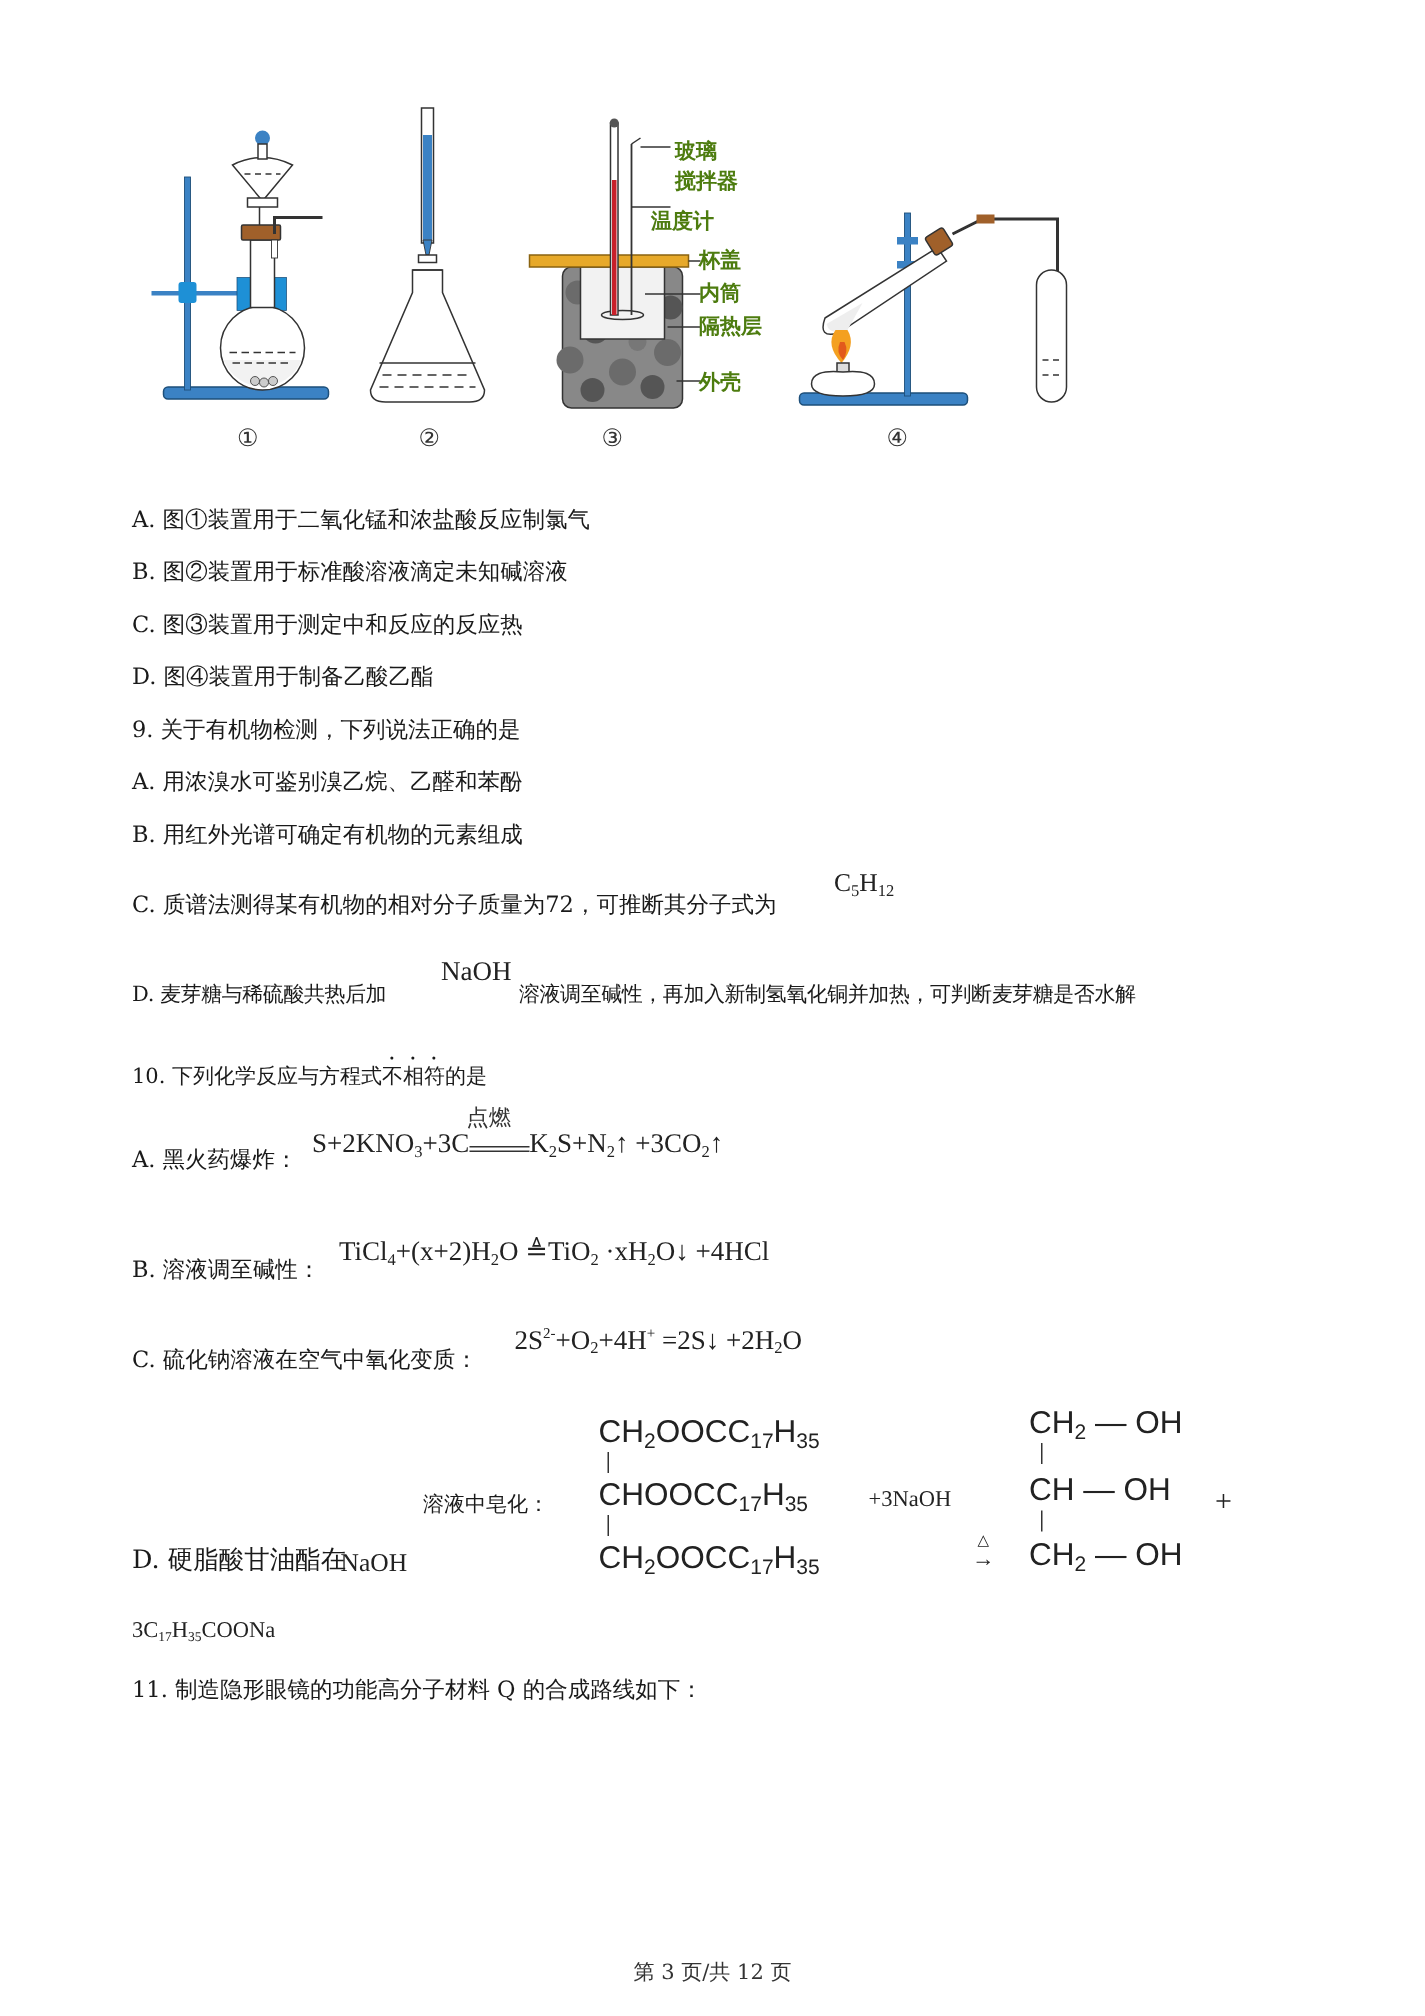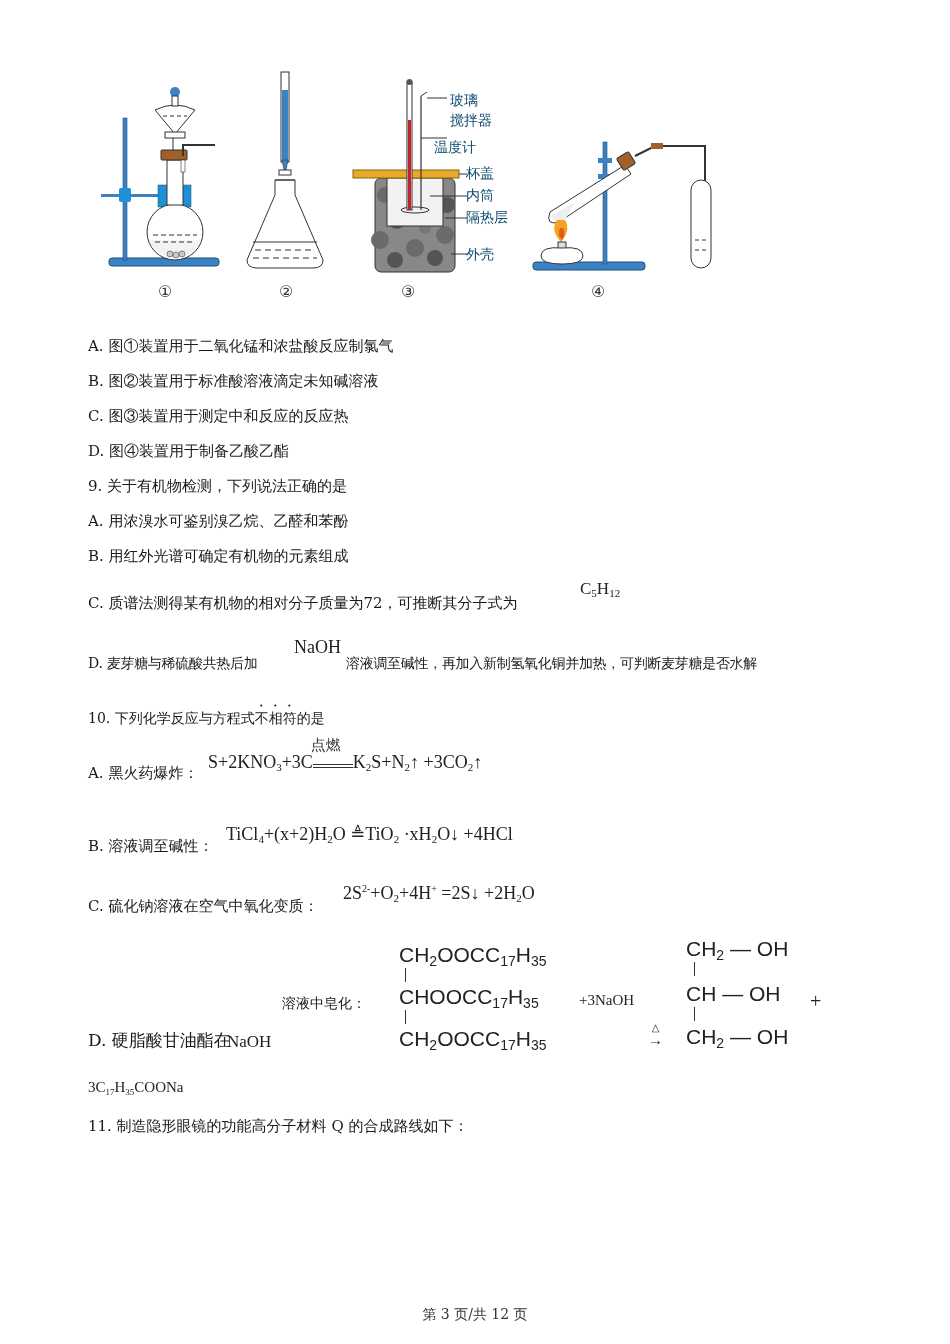--- a/index.html
+++ b/index.html
@@ -4,21 +4,21 @@
 <style>
   html, body { margin: 0; padding: 0; background: #ffffff; }
   body { width: 950px; height: 1344px; position: relative; overflow: hidden;
          font-family: "DejaVu Serif", "Liberation Serif", serif; color: #1a1a1a; }
   .abs { position: absolute; }
   .line { position: absolute; left: 88px; font-size: 15px; line-height: 20px; white-space: nowrap; }
   .chem { font-family: "Liberation Serif", serif; font-size: 18px; color: #222; white-space: nowrap; position: absolute; }
   .chem sub { font-size: 11px; vertical-align: -3px; }
   .chem sup { font-size: 10px; vertical-align: 7px; }
   .fig-label { position: absolute; font-size: 16px; color: #333; font-family: "DejaVu Sans", sans-serif; }
-  .callout { position: absolute; font-size: 14px; color: #0c4a6e; font-family: "DejaVu Sans", sans-serif; white-space: nowrap; }
+  .callout { position: absolute; font-size: 14px; color: #4d7c0f; font-family: "DejaVu Sans", sans-serif; white-space: nowrap; font-weight: bold; }
   .struct { font-family: Liberation Sans, sans-serif; font-size: 21px; color: #222; position: absolute; white-space: nowrap; }
   .struct sub { font-size: 14px; vertical-align: -4px; }
   .vbar { position: absolute; width: 1px; background: #333; }
   .footer { position: absolute; top: 1306px; left: 0; width: 950px; text-align: center; font-size: 14px; color: #333; }
 </style>
 </head>
 <body>
 
 <svg class="abs" style="left:95px;top:70px" width="640" height="210" viewBox="0 0 640 210">
 
@@ -137,21 +137,21 @@
 <div class="line" style="top:476px">9. 关于有机物检测，下列说法正确的是</div>
 <div class="line" style="top:511px">
   <span>A.</span> <span>用浓溴水可鉴别溴乙烷、乙醛和苯酚</span>
 </div>
 <div class="line" style="top:546px">
   <span>B.</span> <span>用红外光谱可确定有机物的元素组成</span>
 </div>
 <div class="line" style="top:593px">
   <span>C.</span> <span>质谱法测得某有机物的相对分子质量为72，可推断其分子式为</span>
 </div>
-<span class="chem" style="left:580px;top:579px;font-size:17px">C<sub>5</sub>H<sub>12</sub></span>
+<span class="chem" style="left:556px;top:579px;font-size:17px">C<sub>5</sub>H<sub>12</sub></span>
 
 <div class="line" style="top:653px;font-size:14px;letter-spacing:-0.3px">
   <span>D.</span> <span>麦芽糖与稀硫酸共热后加</span>
 </div>
 <span class="chem" style="left:294px;top:637px;font-size:18px">NaOH</span>
 <div class="line" style="left:346px;top:653px;font-size:14px;letter-spacing:-0.3px">溶液调至碱性，再加入新制氢氧化铜并加热，可判断麦芽糖是否水解</div>
 
 <div class="line" style="top:702px;font-size:14px">
   <span>10. 下列化学反应与方程式</span><span class="emph" style="text-emphasis: dot; -webkit-text-emphasis: dot; text-emphasis-position: over; text-align: center;">不相符</span><span>的是</span>
 </div>

